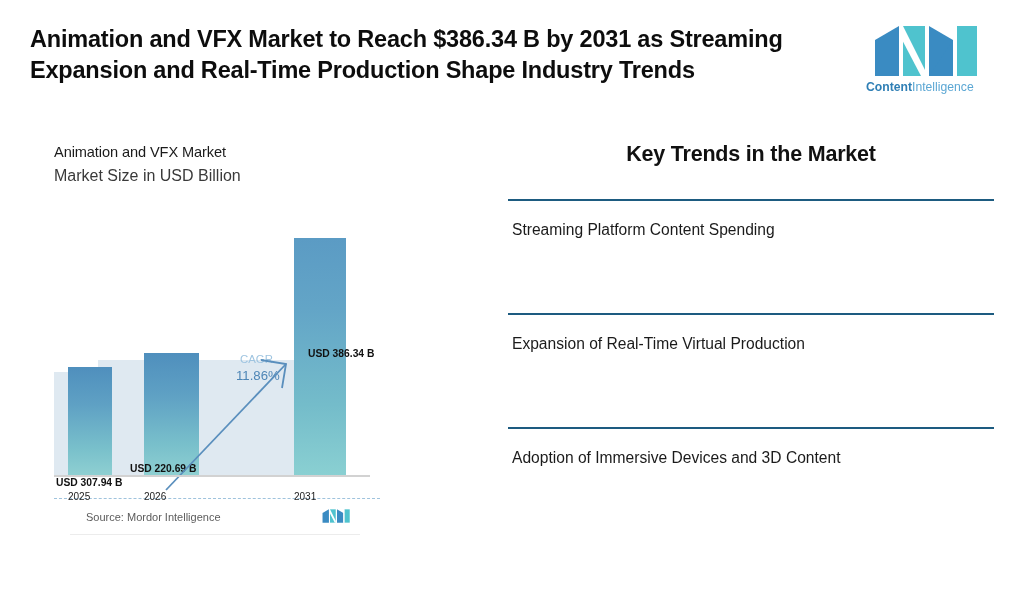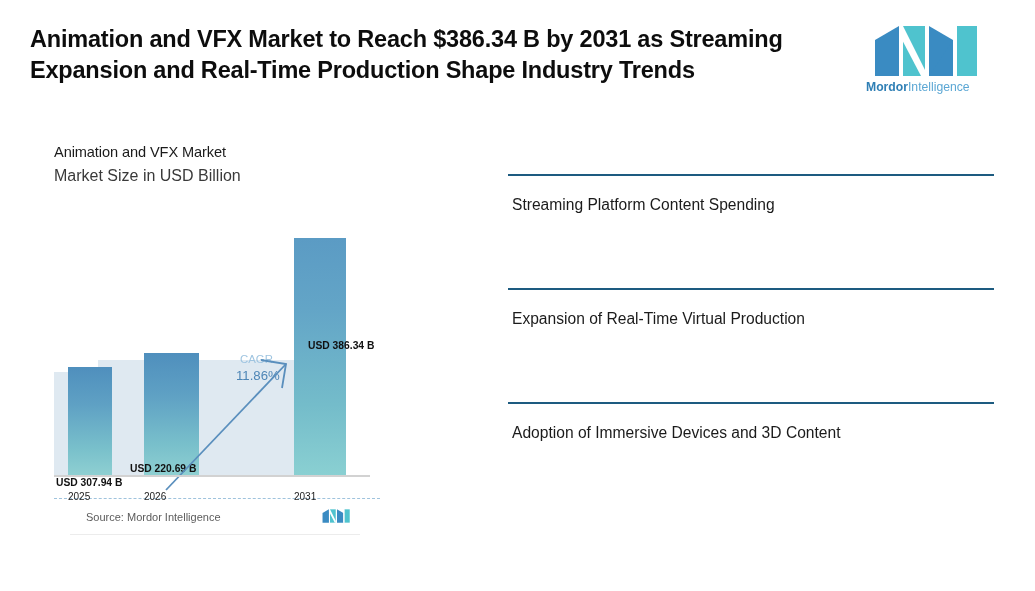--- a/index.html
+++ b/index.html
@@ -124,21 +124,21 @@
           <polygon points="56,0 56,50 80,50 80,14" fill="#3a8bc2"></polygon>
           <polygon points="84,0 104,0 104,50 84,50" fill="#4fc3ce"></polygon>
           <polygon points="26,0 52,50 30,50 2,14" fill="#ffffff" opacity="0"></polygon>
           <polygon points="26,0 30,0 52,44 52,50 48,50 26,8" fill="#ffffff"></polygon>
           <polygon points="80,14 80,50 56,50" fill="#3a8bc2"></polygon>
           <polygon points="52,0 56,0 56,50 52,50" fill="#ffffff"></polygon>
           <polygon points="80,0 84,0 84,50 80,50" fill="#ffffff"></polygon>
         </svg>
       </div>
       <div class="brand-text">
-        <span class="b1">Mordor</span><span class="b2">Intelligence</span>
+        <span class="b1">Content</span><span class="b2">Intelligence</span>
       </div>
     </div>
   </div>
 
   <div class="chart-card">
     <div class="chart-title">Animation and VFX Market</div>
     <div class="chart-subtitle">Market Size in USD Billion</div>
 
     <div class="plot">
 
@@ -149,21 +149,21 @@
       <div class="band" style="left:262px; width:52px; height:116px;"></div>
 
       <div class="dashline" style="top:366px;"></div>
 
       <div class="bar grad" style="left:36px;  width:44px;  height:109px;"></div>
       <div class="bar grad" style="left:112px; width:55px;  height:123px;"></div>
       <div class="bar grad2" style="left:262px; width:52px;  height:238px;"></div>
 
       <div class="vlabel" style="left:24px;  top:345px;">USD 307.94 B</div>
       <div class="vlabel" style="left:98px;  top:331px;">USD 220.69 B</div>
-      <div class="vlabel" style="left:242px; top:208px;padding-left:34px;">USD 386.34 B</div>
+      <div class="vlabel" style="left:242px; top:216px;padding-left:34px;">USD 386.34 B</div>
 
       <div class="cagr-word">CAGR</div>
       <div class="cagr-val">11.86%</div>
 
       <svg class="arrow-svg" width="130" height="140" viewBox="0 0 130 140">
         <line x1="4" y1="136" x2="124" y2="10" stroke="#5a8fbd" stroke-width="1.8"></line>
         <polyline points="99,6 124,10 120,34" fill="none" stroke="#5a8fbd" stroke-width="1.8"></polyline>
       </svg>
 
       <div class="axis"></div>
@@ -182,20 +182,21 @@
           <polygon points="26,0 30,0 52,44 52,50 48,50 26,8" fill="#ffffff"></polygon>
           <polygon points="52,0 56,0 56,50 52,50" fill="#ffffff"></polygon>
           <polygon points="80,0 84,0 84,50 80,50" fill="#ffffff"></polygon>
         </svg>
       </div>
       <div class="card-rule"></div>
     </div>
   </div>
 
   <div class="trends">
+    <div class="trends-title">Key Trends in the Market</div>
     <div class="trend-list">
       <div class="trend-row">
         <div class="trend-label">Streaming Platform Content Spending</div>
       </div>
       <div class="trend-row">
         <div class="trend-label">Expansion of Real-Time Virtual Production</div>
       </div>
       <div class="trend-row">
         <div class="trend-label">Adoption of Immersive Devices and 3D Content</div>
       </div>

